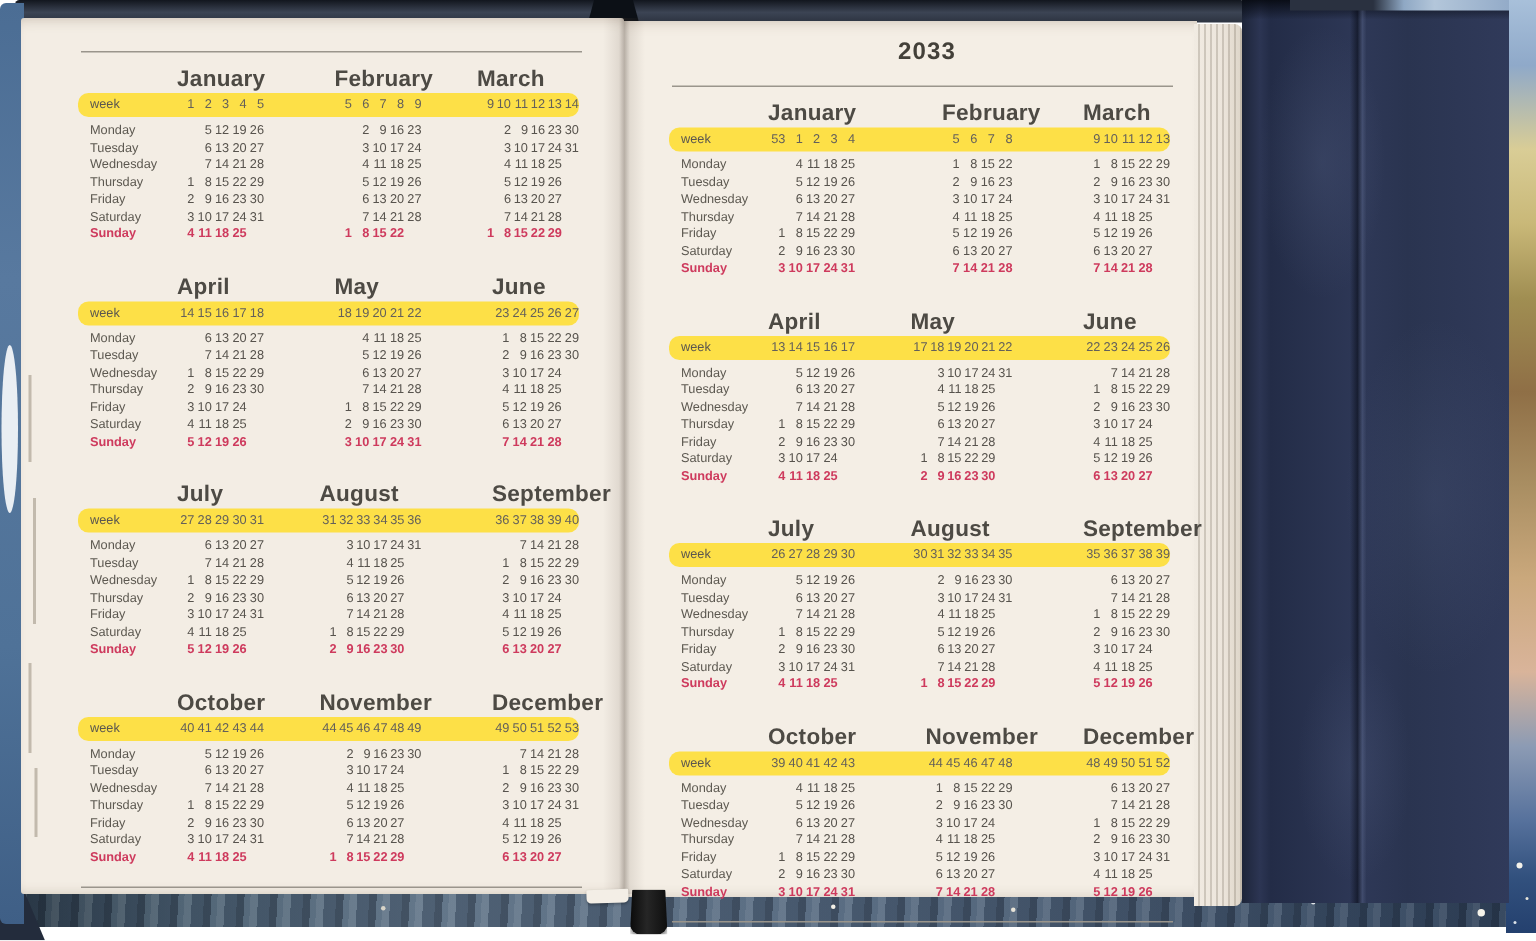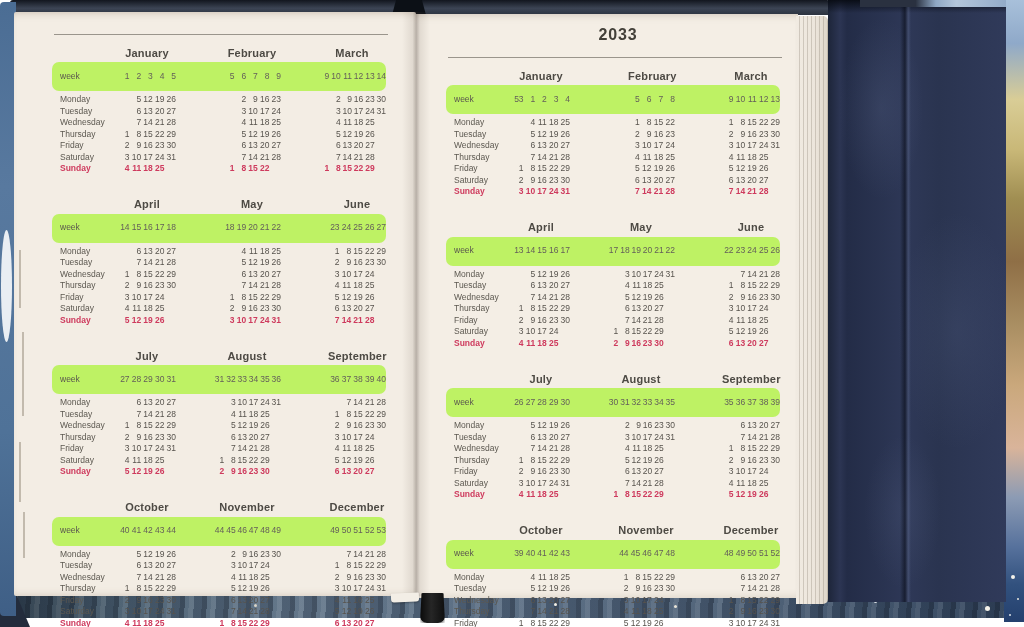--- a/index.html
+++ b/index.html
@@ -121,23 +121,23 @@
   }
   .year-rule{height:1px;background:#9a958c;margin:12px 8px 0 2px;}
   .bottom-rule{height:1px;background:#9a958c;margin:14px 8px 0 2px;}
   .quarter{margin-top:22px;}
   .quarter:first-child{margin-top:10px;}
   .q-row{display:flex;align-items:center;height:11.5px;width:334px;}
   .q-label{flex:0 0 56px;font-size:8.5px;color:#5c5850;padding-left:8px;box-sizing:border-box;line-height:11.5px;white-space:nowrap;}
   .m-zone{width:68px;display:flex;justify-content:flex-end;}
   .m-zone + .m-zone{margin-left:37px;}
   .q-head{height:15px;margin-bottom:1px;}
-  .m-name{display:block;text-align:center;font-size:11px;font-weight:bold;color:#4d4a44;letter-spacing:.2px;}
+  .m-name{display:block;text-align:left;font-size:15px;font-weight:bold;color:#4d4a44;letter-spacing:.2px;}
   .m-name.c6{width:68px;} .m-name.c5{width:58px;} .m-name.c4{width:47px;}
-  .q-week{background:#bef264;border-radius:7px;height:29px;margin:2px 0 3px;}
+  .q-week{background:#fde047;border-radius:7px;height:16px;margin:2px 0 3px;}
   .q-week .q-label{color:#5a564f;}
   .q-week .cell{color:#64605a;}
   .m-grid{display:grid;margin-left:auto;}
   .m-grid.c6{width:68px;grid-template-columns:repeat(6,1fr);}
   .m-grid.c5{width:58px;grid-template-columns:repeat(5,1fr);}
   .m-grid.c4{width:47px;grid-template-columns:repeat(4,1fr);}
   .cell{text-align:right;font-size:8.5px;line-height:11.5px;color:#57534d;}
   .sunday .q-label,.sunday .cell{color:#ce3a5d;font-weight:bold;}
 </style>
 </head>

